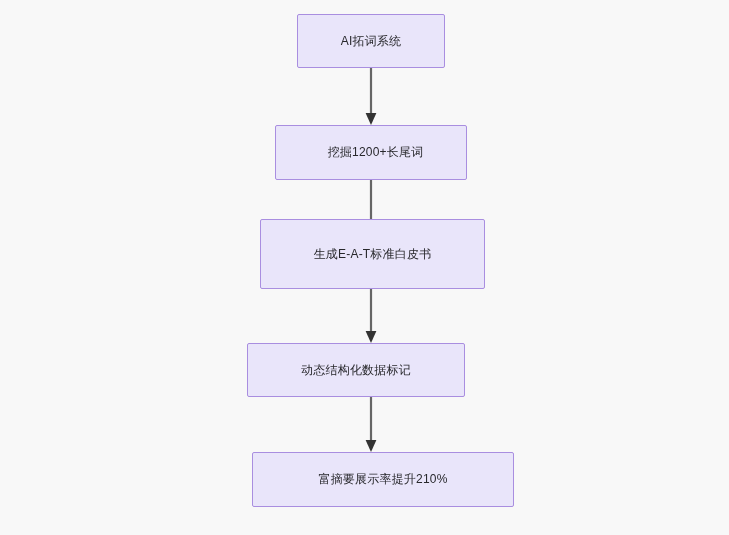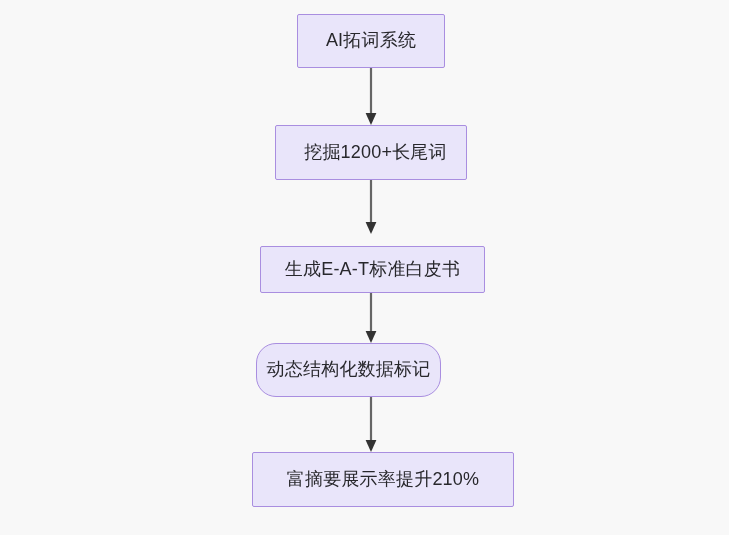--- a/index.html
+++ b/index.html
@@ -23,21 +23,21 @@
   .flow-node {
     position: absolute;
     box-sizing: border-box;
     background: #e9e5fa;
     border: 1.4px solid #a98ee0;
     border-radius: 2px;
     display: flex;
     align-items: center;
     justify-content: center;
     color: #28282c;
-    font-size: 18px;
+    font-size: 12px;
     line-height: 1.2;
     letter-spacing: 0.2px;
     white-space: nowrap;
   }
   .flow-node-label {
     display: block;
     text-align: center;
   }
   .connector {
     position: absolute;
@@ -82,25 +82,25 @@
   </div>
 
   <div class="flow-node" style="left:297px; top:14px; width:148px; height:54px;">
     <span class="flow-node-label">AI拓词系统</span>
   </div>
 
   <div class="flow-node" style="left:275px; top:125px; width:192px; height:55px;padding-left:9px;">
     <span class="flow-node-label">挖掘1200+长尾词</span>
   </div>
 
-  <div class="flow-node" style="left:260px; top:246px; width:225px; height:47px;">
+  <div class="flow-node" style="left:260px; top:219px; width:225px; height:70px;">
     <span class="flow-node-label">生成E-A-T标准白皮书</span>
   </div>
 
-  <div class="flow-node" style="left:256px; top:343px; width:185px; height:54px;border-radius:20px;">
+  <div class="flow-node" style="left:247px; top:343px; width:218px; height:54px;">
     <span class="flow-node-label">动态结构化数据标记</span>
   </div>
 
   <div class="flow-node" style="left:252px; top:452px; width:262px; height:55px;">
     <span class="flow-node-label">富摘要展示率提升210%</span>
   </div>
 
 </div>
 
 </body></html>

